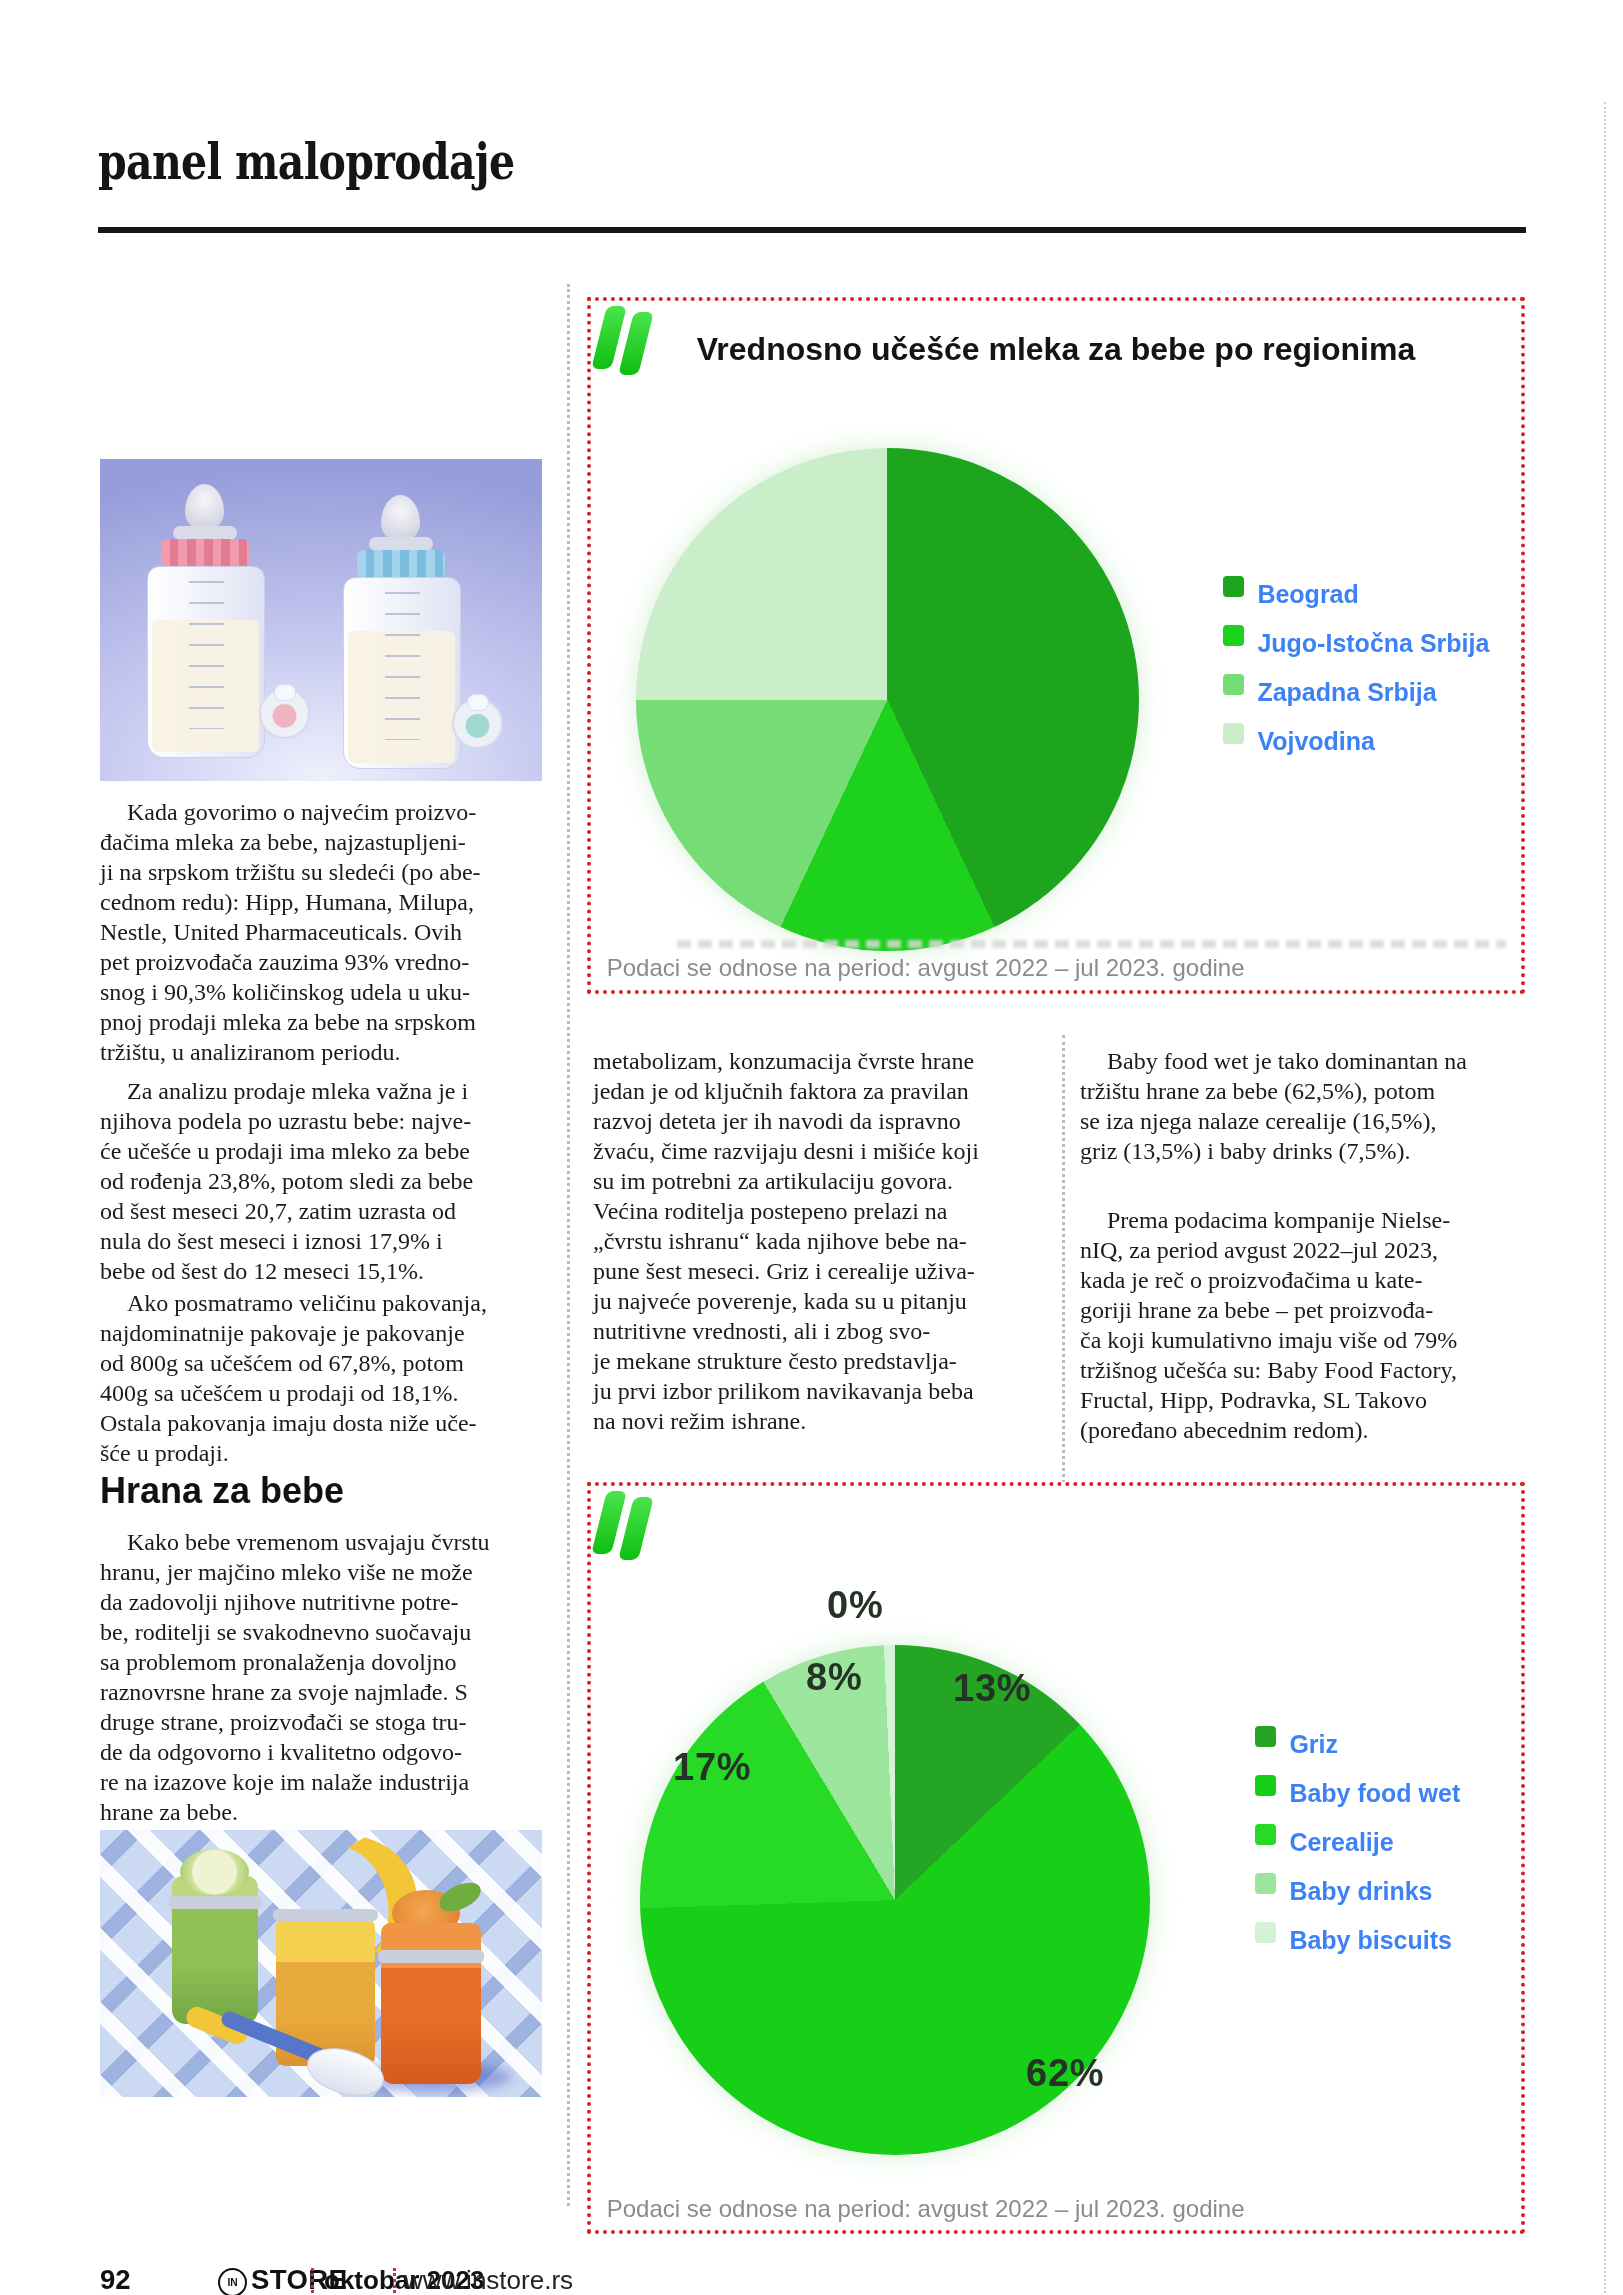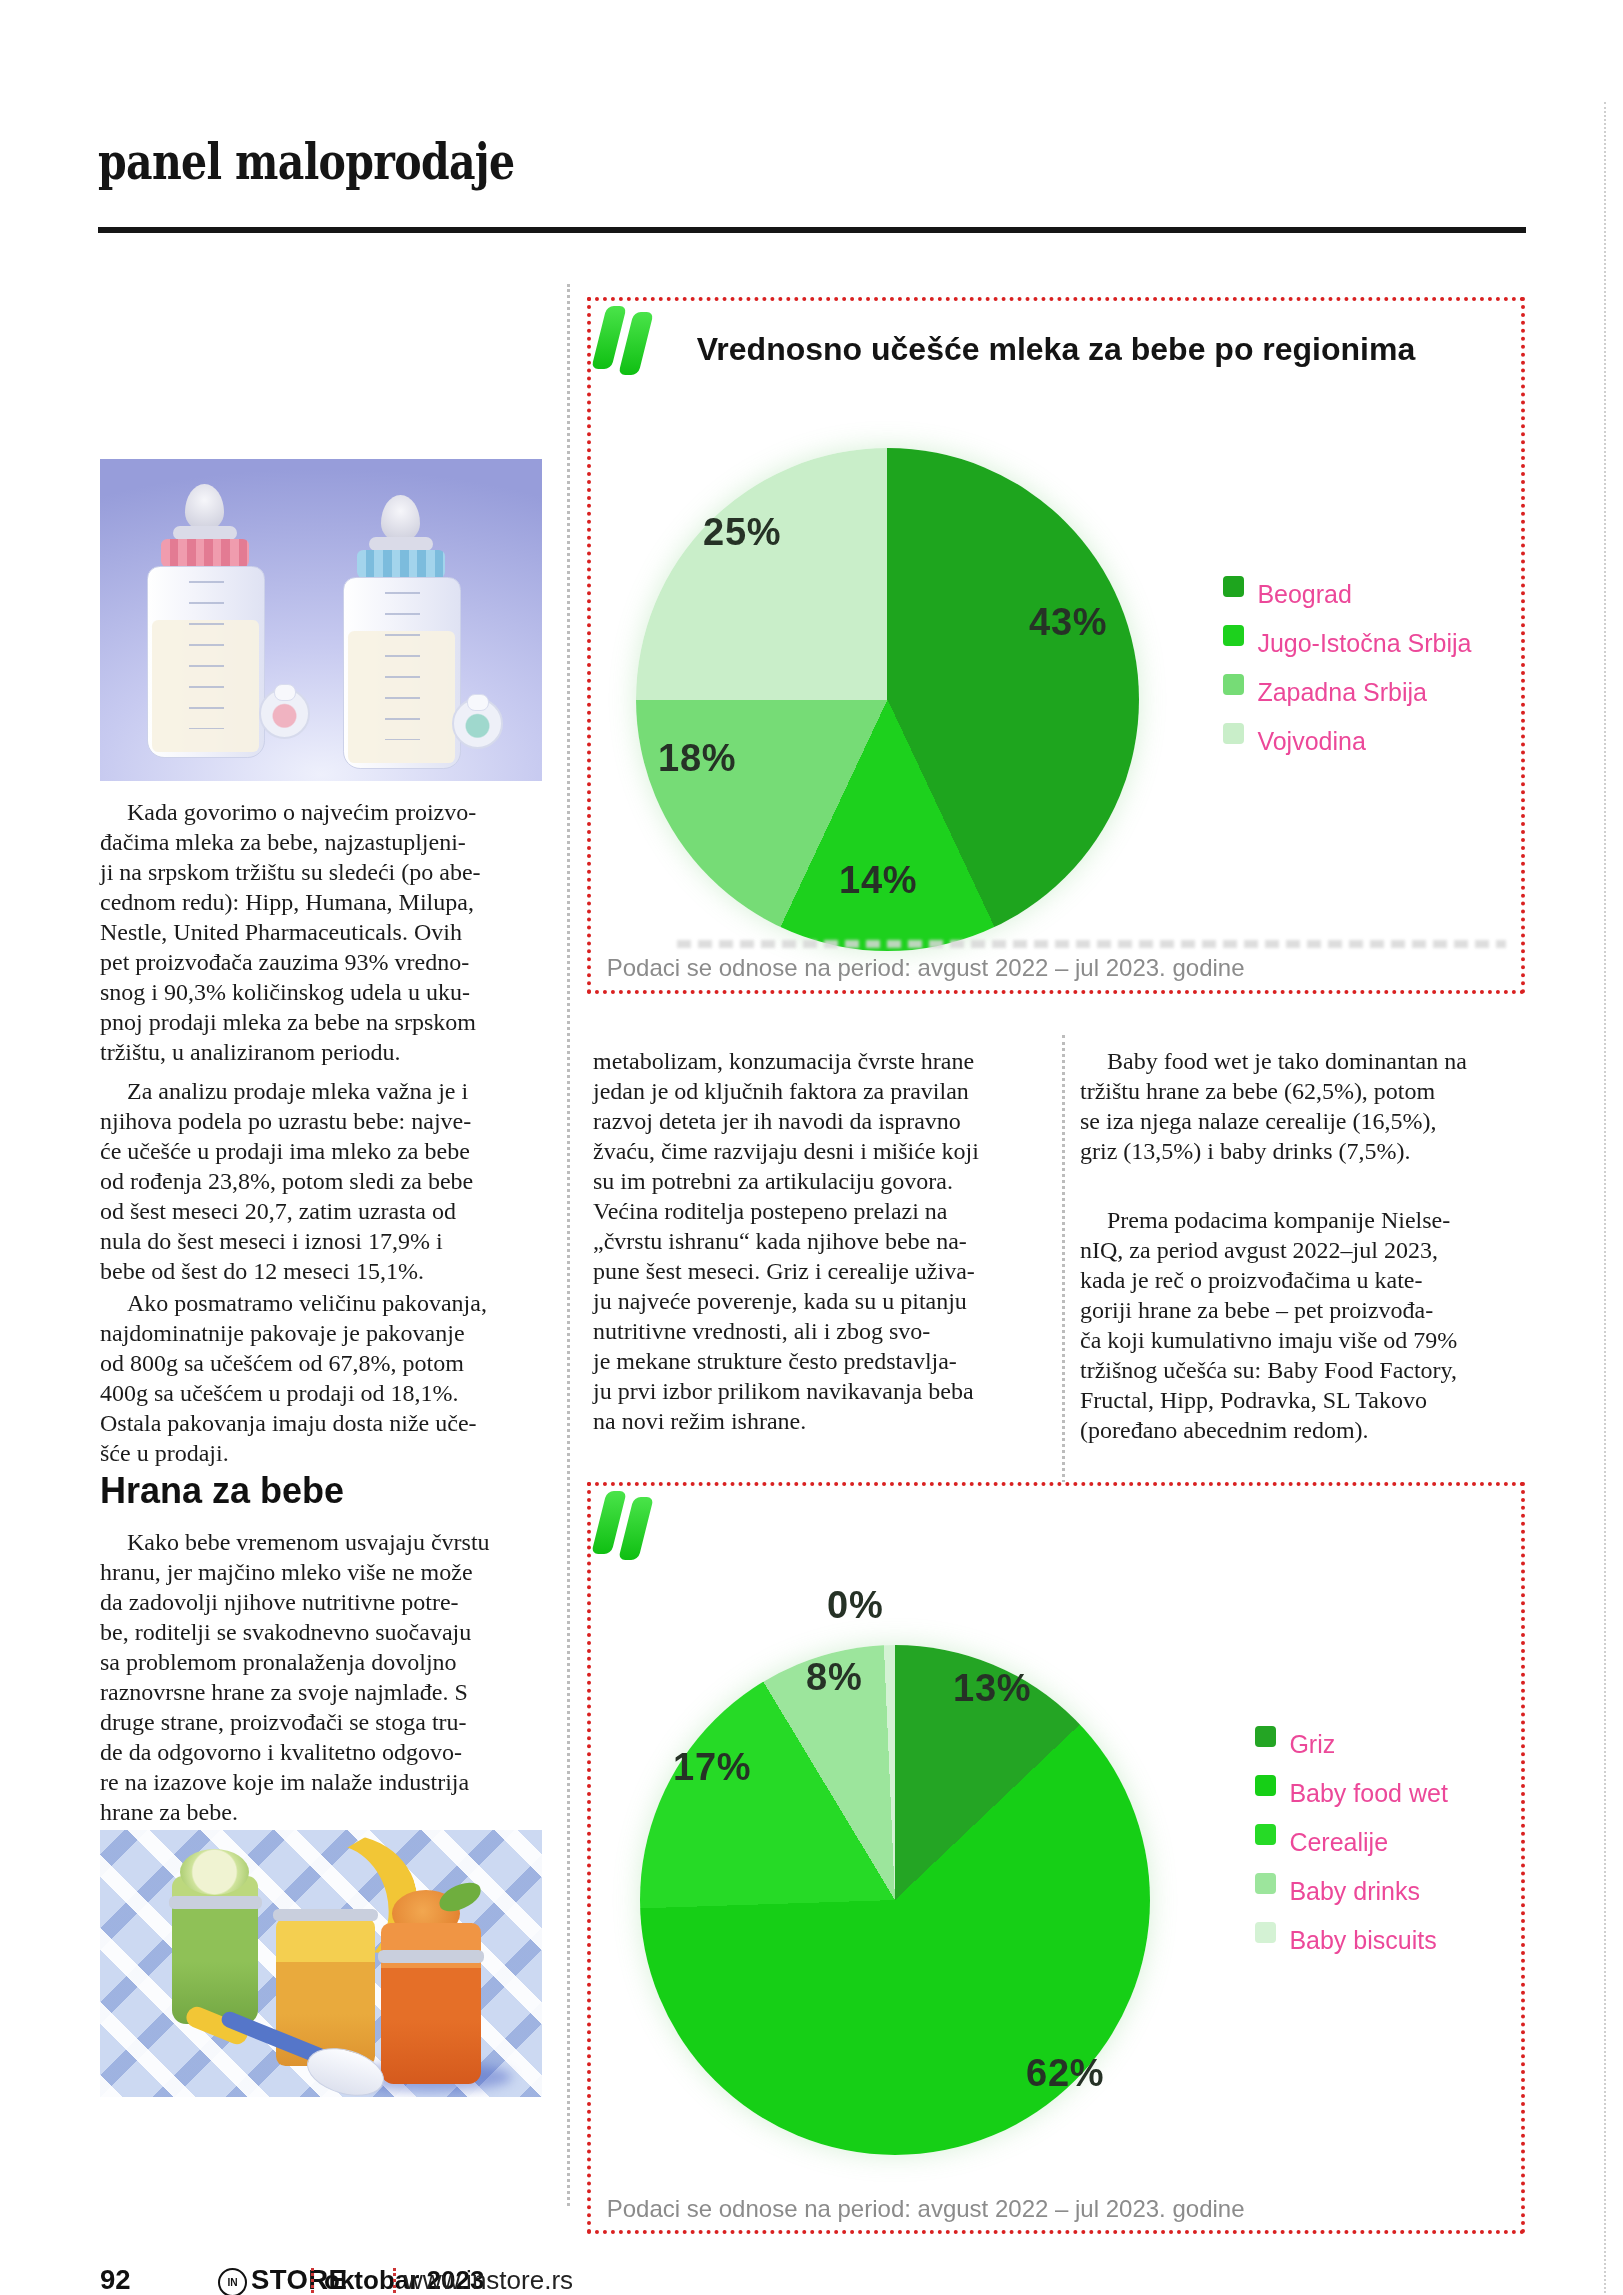--- a/index.html
+++ b/index.html
@@ -51,21 +51,21 @@
   .po1{left:45px;top:147px;width:503px;height:503px;}
   .po2{left:49px;top:159px;width:510px;height:510px;}
   .plabel{position:absolute;font-weight:700;font-size:38px;color:#263226;letter-spacing:0.8px;}
   .l25{left:67px;top:63px;} .l43{left:393px;top:153px;} .l18{left:22px;top:289px;} .l14{left:203px;top:411px;}
   .l0{left:187px;top:-61px;} .l8{left:166px;top:11px;} .l13{left:313px;top:22px;}
   .l17{left:33px;top:101px;} .l62{left:386px;top:407px;}
   .legend{position:absolute;}
   .lg1{left:632px;top:261px;} .lg2{left:664px;top:226px;text-align:center;}
   .legend-item{display:flex;align-items:center;height:49px;}
   .swatch{width:21px;height:21px;border-radius:3.9px;margin-right:13.4px;flex:none;}
-  .legend-label{font-weight:400;font-size:25px;color:#ec4899;white-space:nowrap;margin-top:16px;}
+  .legend-label{font-weight:700;font-size:25px;color:#3b82f6;white-space:nowrap;margin-top:16px;}
   .watermark{position:absolute;left:86px;top:639px;width:829px;height:7.9px;
     background:repeating-linear-gradient(90deg,#d8d8d8 0 14px,transparent 14px 21px);
     filter:blur(1.6px);opacity:.85;}
   .chart-note{position:absolute;left:15.7px;font-size:24px;color:#8b8b8b;white-space:nowrap;}
   .n1{top:653px;} .n2{top:709px;}
 
   
   .fig-bottles{position:absolute;left:100px;top:459px;width:442px;height:322px;margin:0;overflow:hidden;
     background:radial-gradient(120% 95% at 50% 98%,#eef0fc 0%,#c7caf0 42%,#979dda 100%);}
   .bottle{position:absolute;width:134px;height:275px;}
@@ -259,26 +259,20 @@
 Fructal, Hipp, Podravka, SL Takovo
 (poređano abecednim redom).</p>
 
   <section class="chart-box" id="chart1">
     <div class="quote-icon">
       <div class="bar b1"></div>
       <div class="bar b2"></div>
     </div>
     <h3 class="chart-title t1">Vrednosno učešće mleka za bebe po regionima</h3>
     <div class="pie pie1" style="background: conic-gradient(rgb(30, 165, 30) 0deg, rgb(30, 165, 30) 154.8deg, rgb(29, 209, 29) 154.8deg, rgb(29, 209, 29) 205.2deg, rgb(118, 220, 118) 205.2deg, rgb(118, 220, 118) 270deg, rgb(201, 238, 201) 270deg, rgb(201, 238, 201) 360deg);"></div>
-    <div class="pie-overlay po1">
-      <span class="plabel l25">25%</span>
-      <span class="plabel l43">43%</span>
-      <span class="plabel l18">18%</span>
-      <span class="plabel l14">14%</span>
-    </div>
     <div class="legend lg1">
       <div class="legend-item">
         <span class="swatch" style="background: rgb(30, 165, 30);"></span>
         <span class="legend-label">Beograd</span>
       </div>
       <div class="legend-item">
         <span class="swatch" style="background: rgb(29, 209, 29);"></span>
         <span class="legend-label">Jugo-Istočna Srbija</span>
       </div>
       <div class="legend-item">

